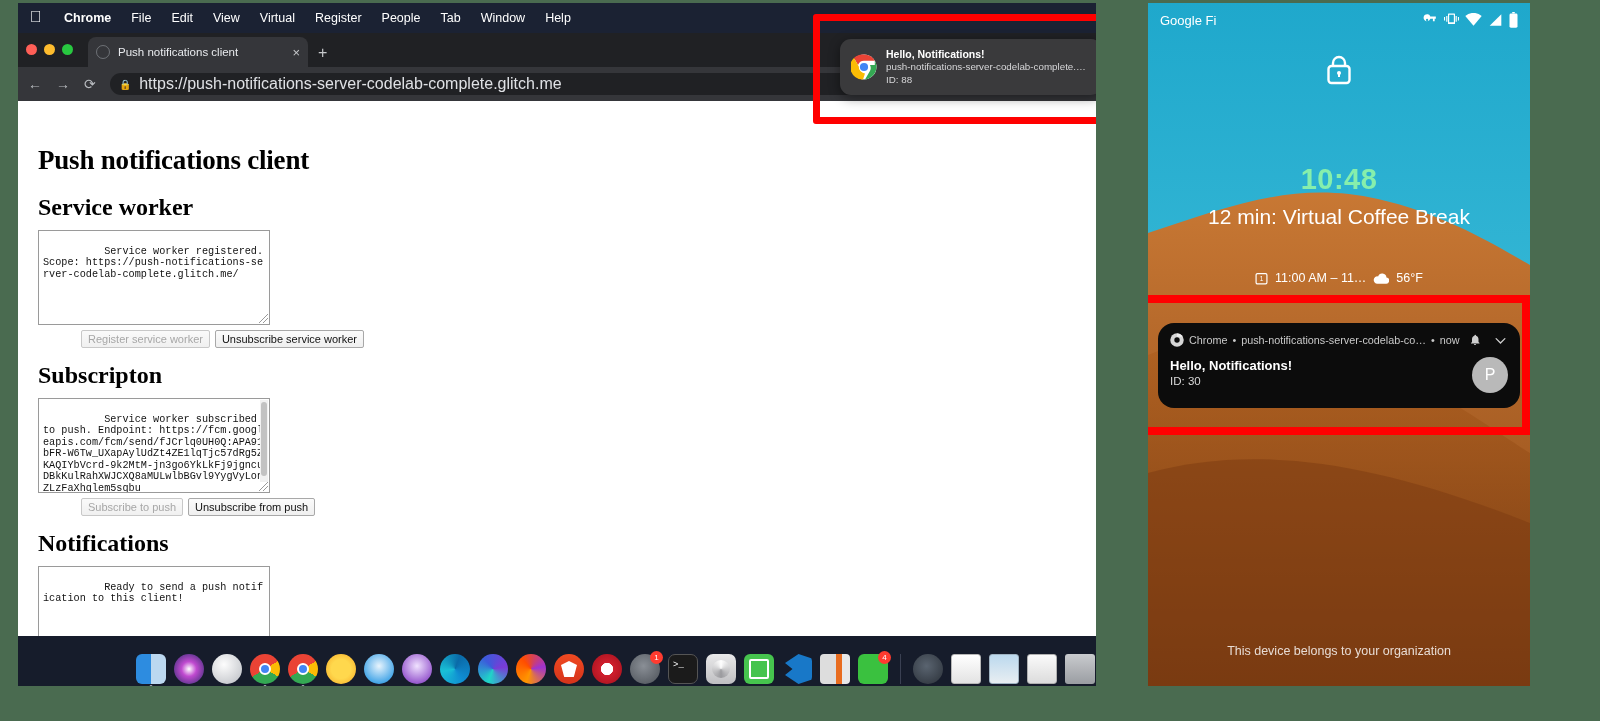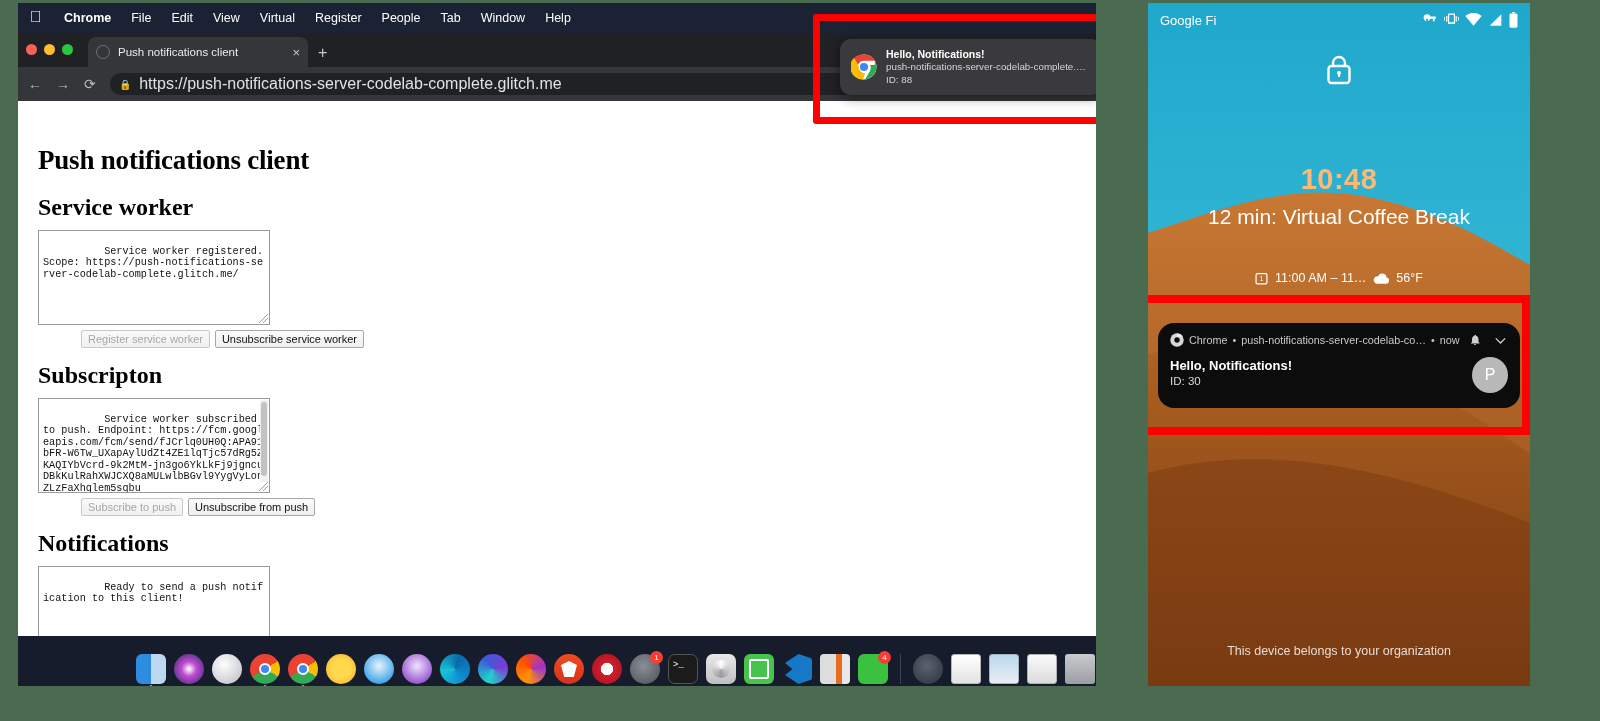--- a/index.html
+++ b/index.html
@@ -180,21 +180,21 @@
   #phone-status {
     position: absolute; left: 0; top: 0; width: 100%; height: 34px;
     display: flex; align-items: center; justify-content: space-between;
     padding: 0 12px; z-index: 5;
   }
   #carrier { color: #fff; font-size: 13px; }
   #status-icons { display: flex; align-items: center; gap: 6px; }
   .si { fill: #fff; }
   #lock-icon { position: absolute; left: 50%; top: 52px; transform: translateX(-50%); z-index: 5; }
   #clock { position: absolute; left: 0; top: 160px; width: 100%; text-align: center;
-           color: #fdba74; font-size: 29px; font-weight: bold; z-index: 5; letter-spacing: .5px;}
+           color: #86efac; font-size: 29px; font-weight: bold; z-index: 5; letter-spacing: .5px;}
   #event { position: absolute; left: 0; top: 200px; width: 100%; text-align: center;
            color: #fff; font-size: 21px; line-height: 28px; z-index: 5; padding: 0 20px;}
   #meta { position: absolute; left: 0; top: 268px; width: 100%; z-index: 5;
           display: flex; align-items: flex-end; justify-content: center; gap: 7px;
           color: #fff; font-size: 12.5px; }
   #org { position: absolute; left: 0; bottom: 28px; width: 100%; text-align: center;
          color: rgba(255,255,255,.82); font-size: 12.5px; z-index: 5; }
 
   #notif-highlight {
     position: absolute; left: -22px; top: 292px; width: 404px; height: 140px;

